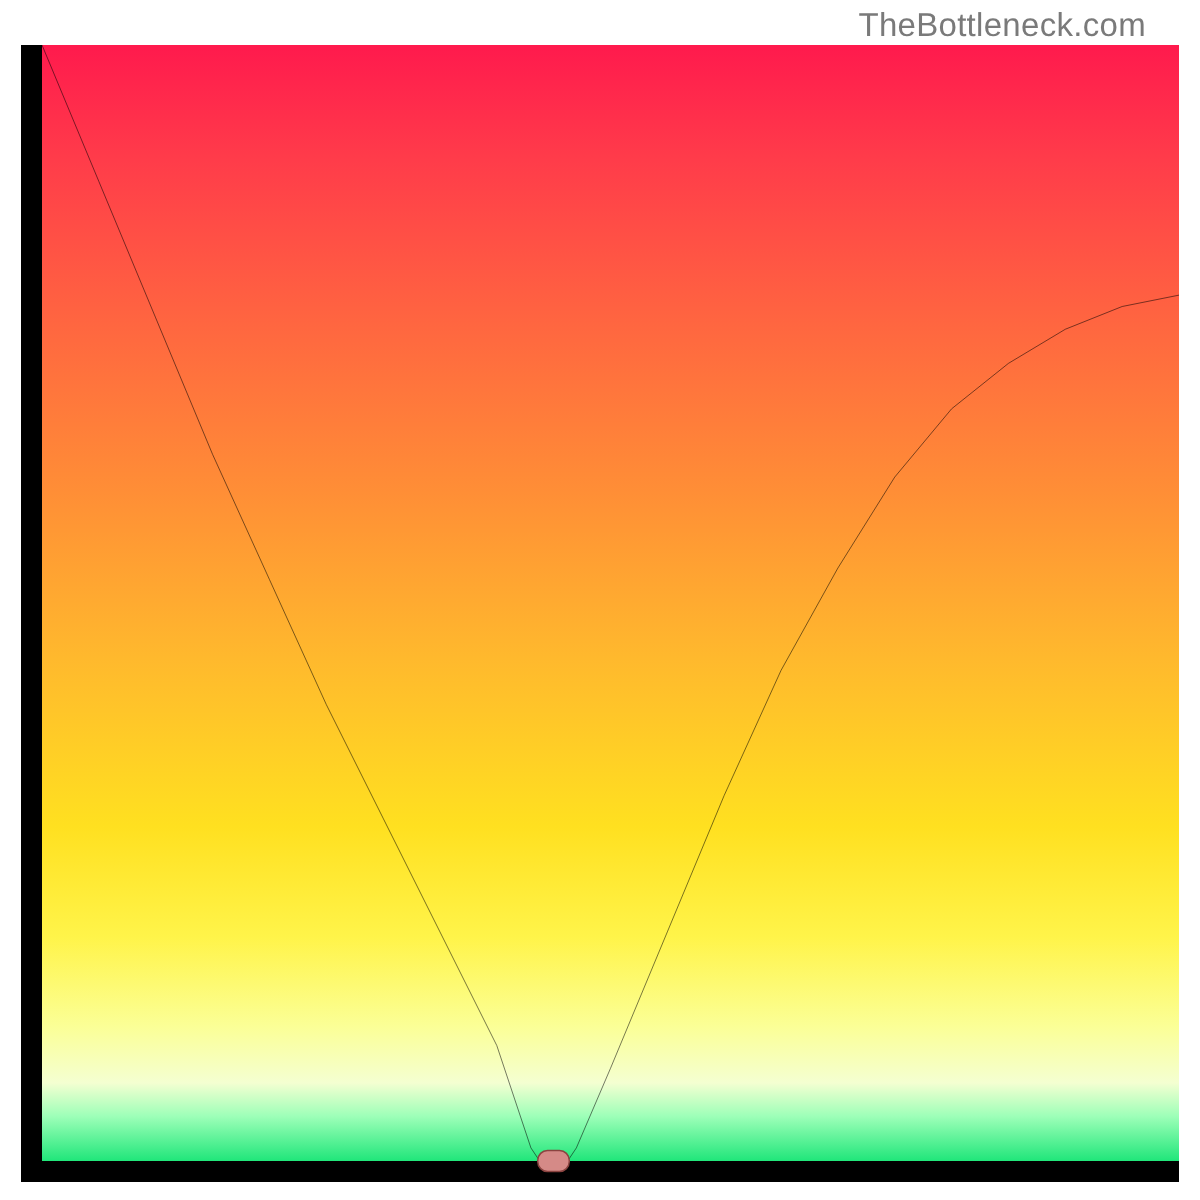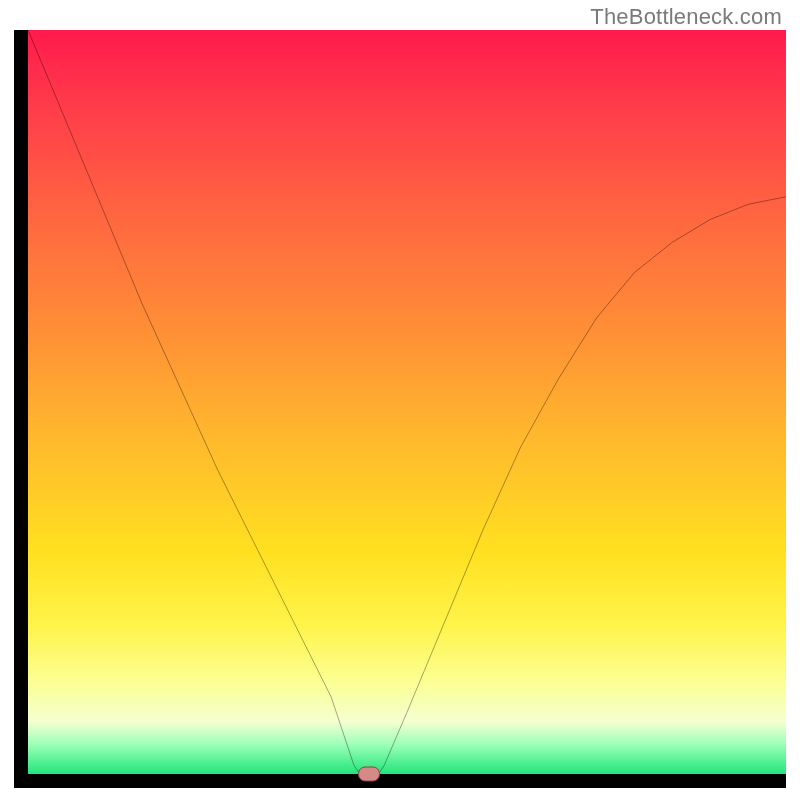--- a/index.html
+++ b/index.html
@@ -7,21 +7,21 @@
     padding: 0;
     background: #ffffff;
     width: 800px;
     height: 800px;
     position: relative;
     font-family: Arial, Helvetica, sans-serif;
   }
   .watermark {
     position: absolute;
     top: 4px;
-    right: 18px;
+    right: 36px;
     color: #7a7a7a;
     font-size: 22px;
     letter-spacing: 0.2px;
   }
   .plot {
     position: absolute;
     left: 14px;
     top: 30px;
     width: 772px;
     height: 758px;

